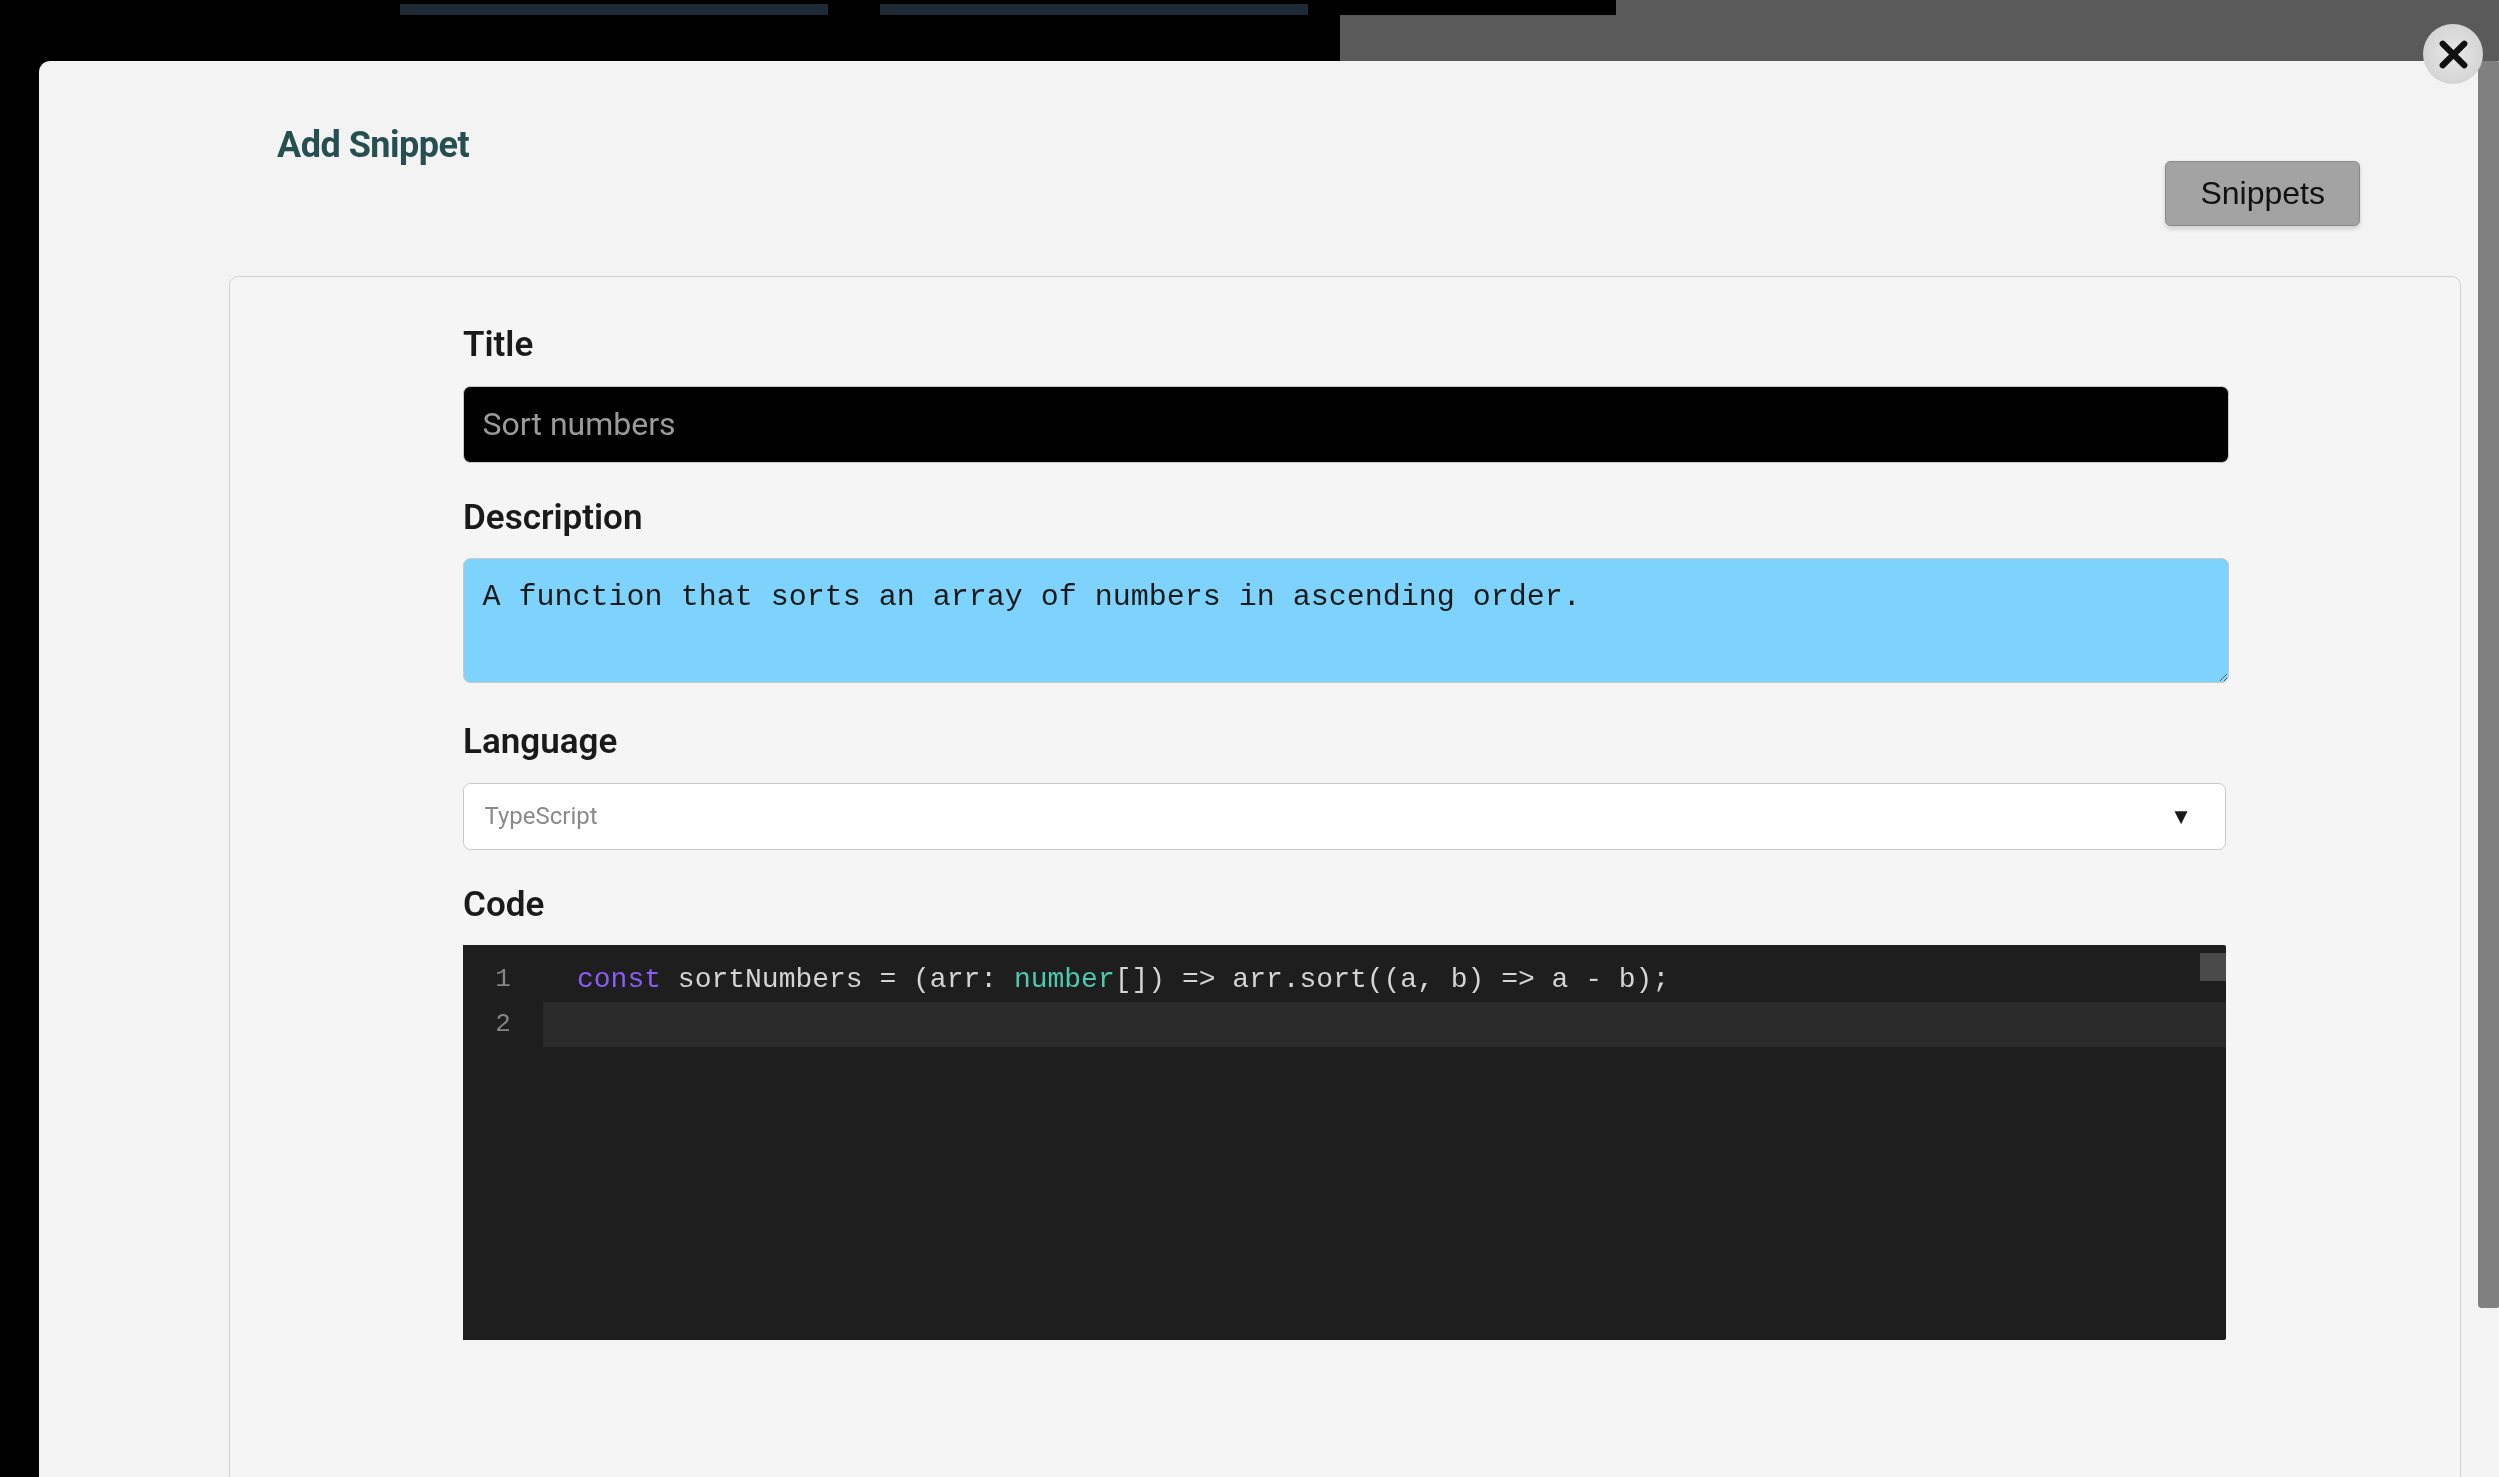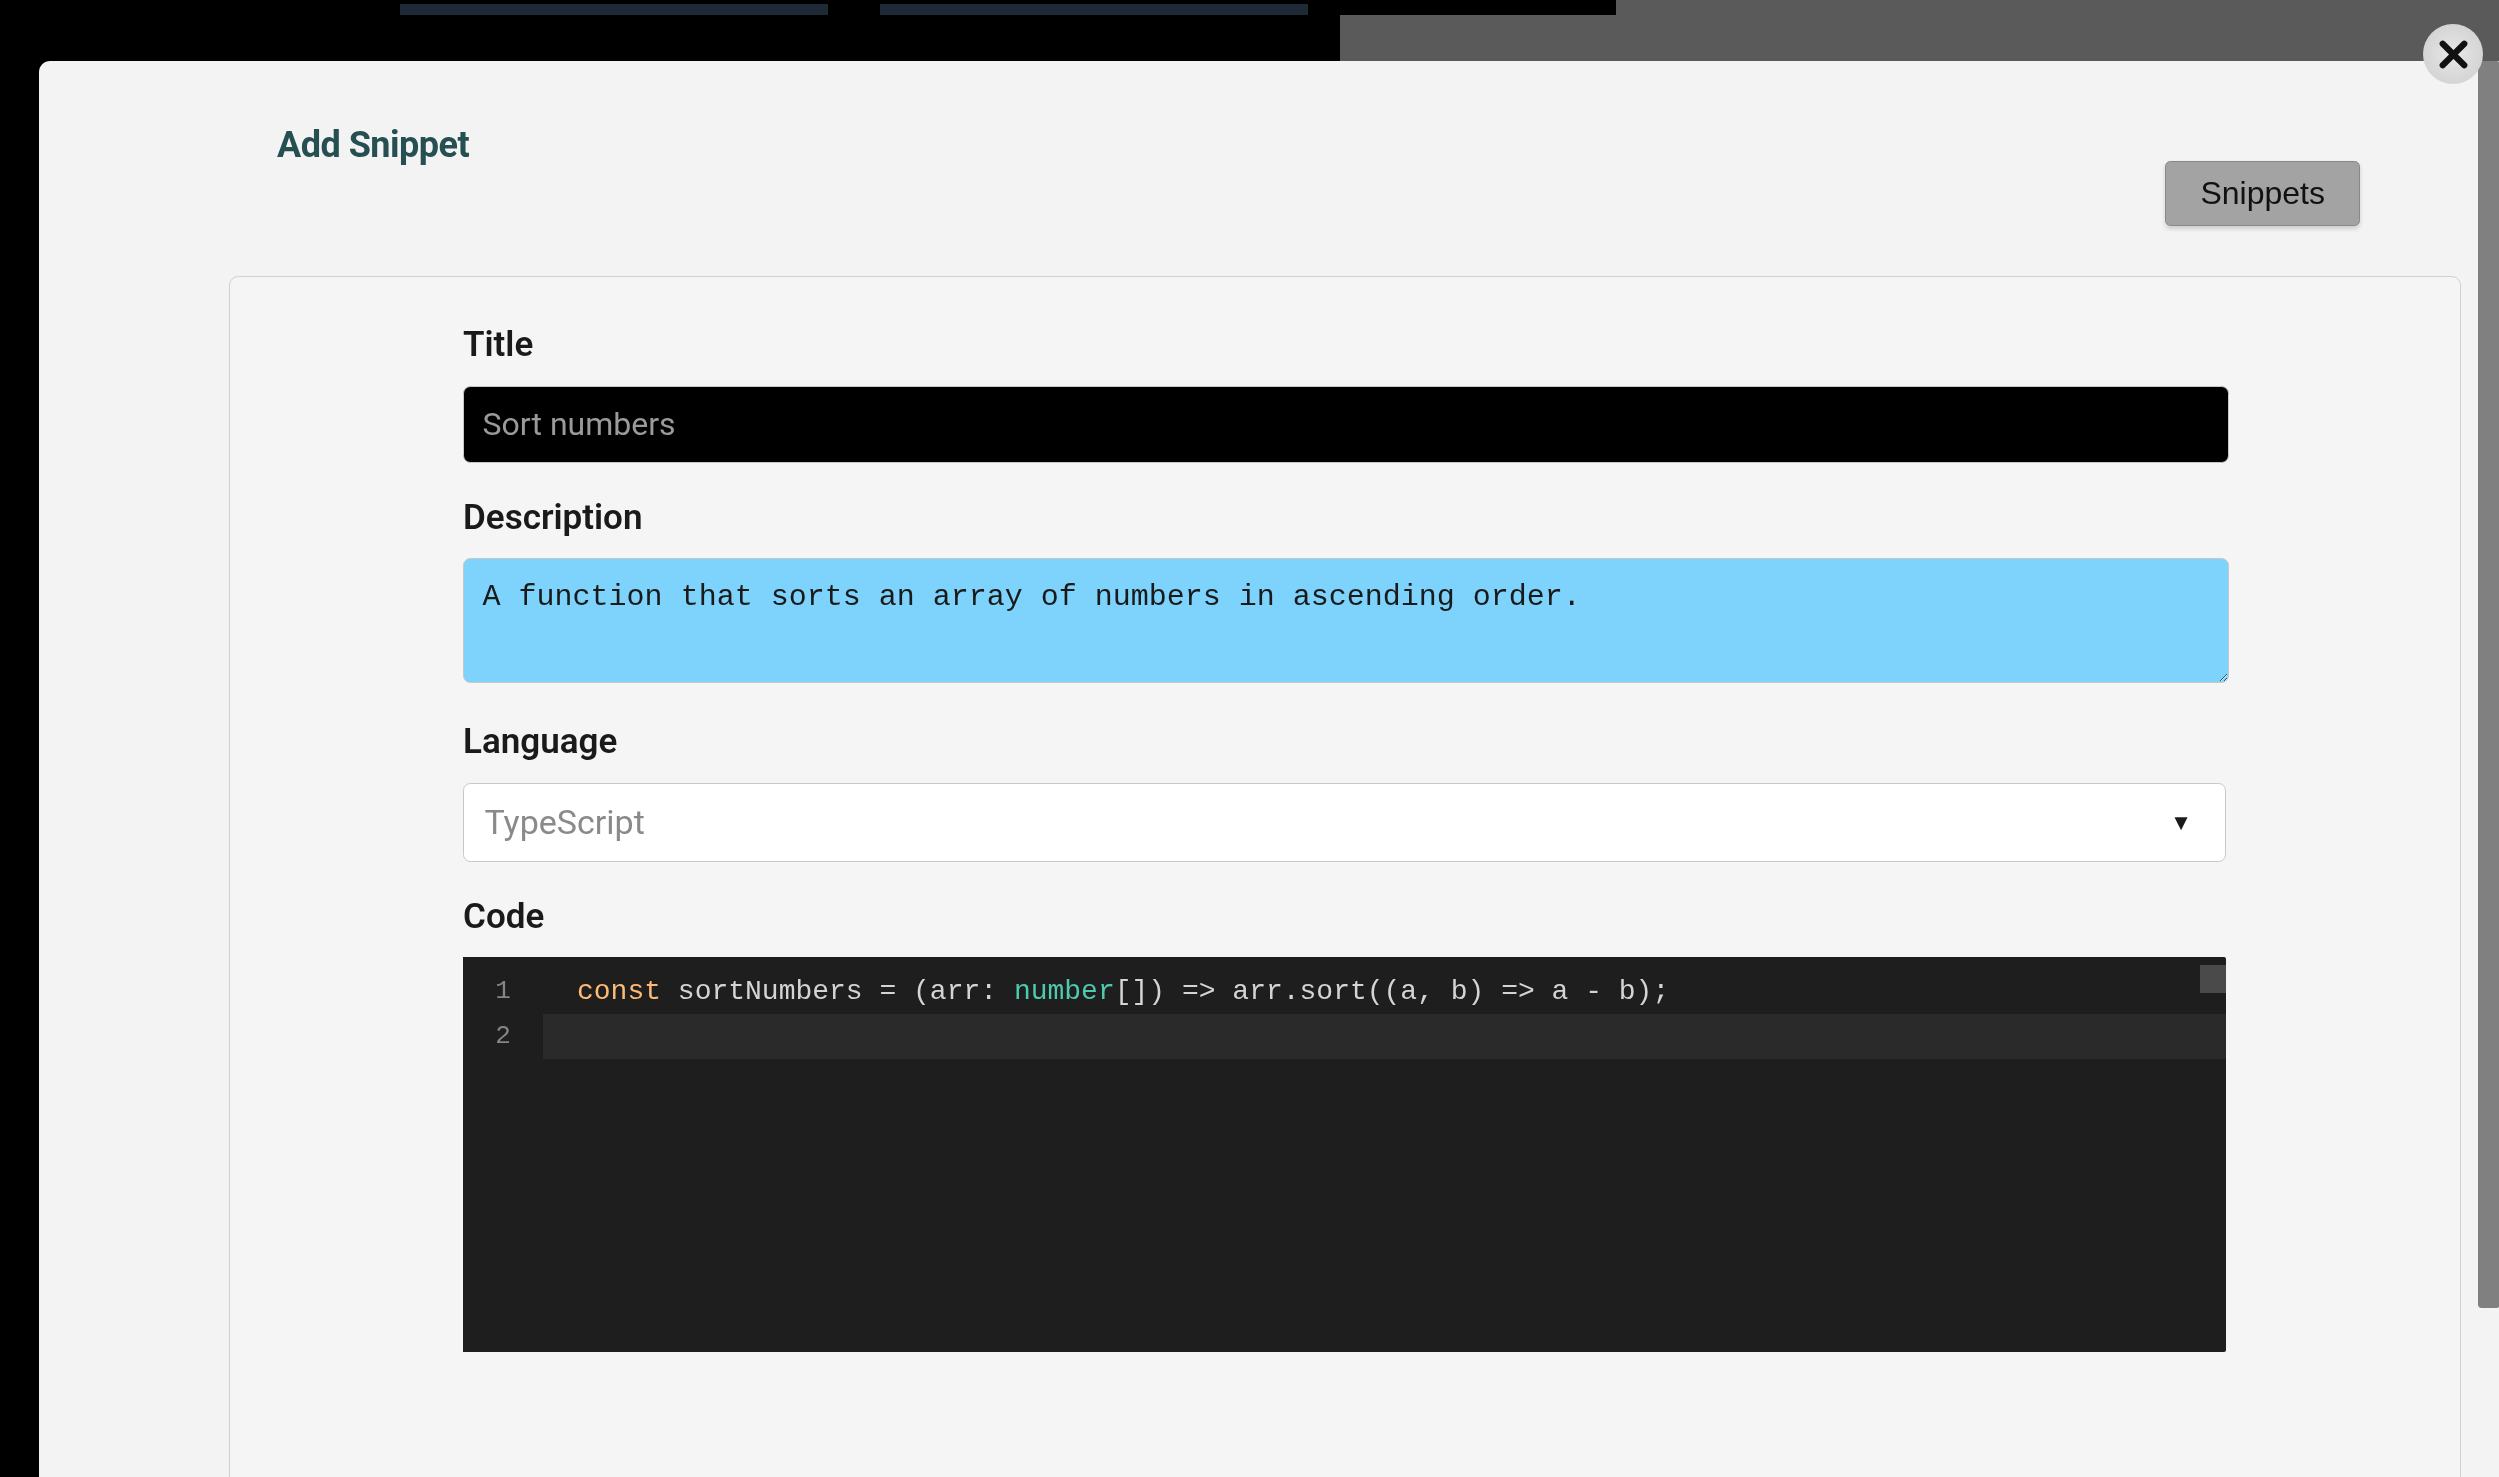--- a/index.html
+++ b/index.html
@@ -151,21 +151,21 @@
     .field-group {
       margin-bottom: 34px;
     }
     .select-wrapper {
       position: relative;
       width: 1763px;
     }
     .select-input {
       width: 100%;
       padding: 18.6px 20.5px;
-      font-size: 34px;
+      font-size: 24px;
       border: 1.9px solid #c8c8c8;
       border-radius: 7.4px;
       background: #fff;
       color: #8a8a8a;
       font-family: inherit;
       appearance: none;
       cursor: pointer;
     }
     .select-caret {
       position: absolute;
@@ -206,21 +206,21 @@
     }
     .code-line {
       height: 45px;
       line-height: 45px;
       padding-left: 34px;
       white-space: pre;
     }
     .code-line.active {
       background: #2a2a2a;
     }
-    .tok-keyword { color: #fdba74; }
+    .tok-keyword { color: #8b5cf6; }
     .tok-ident { color: #d4d4d4; }
     .tok-type { color: #4ec9b0; }
     .tok-punct { color: #d4d4d4; }
     .minimap {
       position: absolute;
       top: 7.4px;
       right: 0;
       width: 26px;
       height: 28px;
       background: #4a4a4a;

